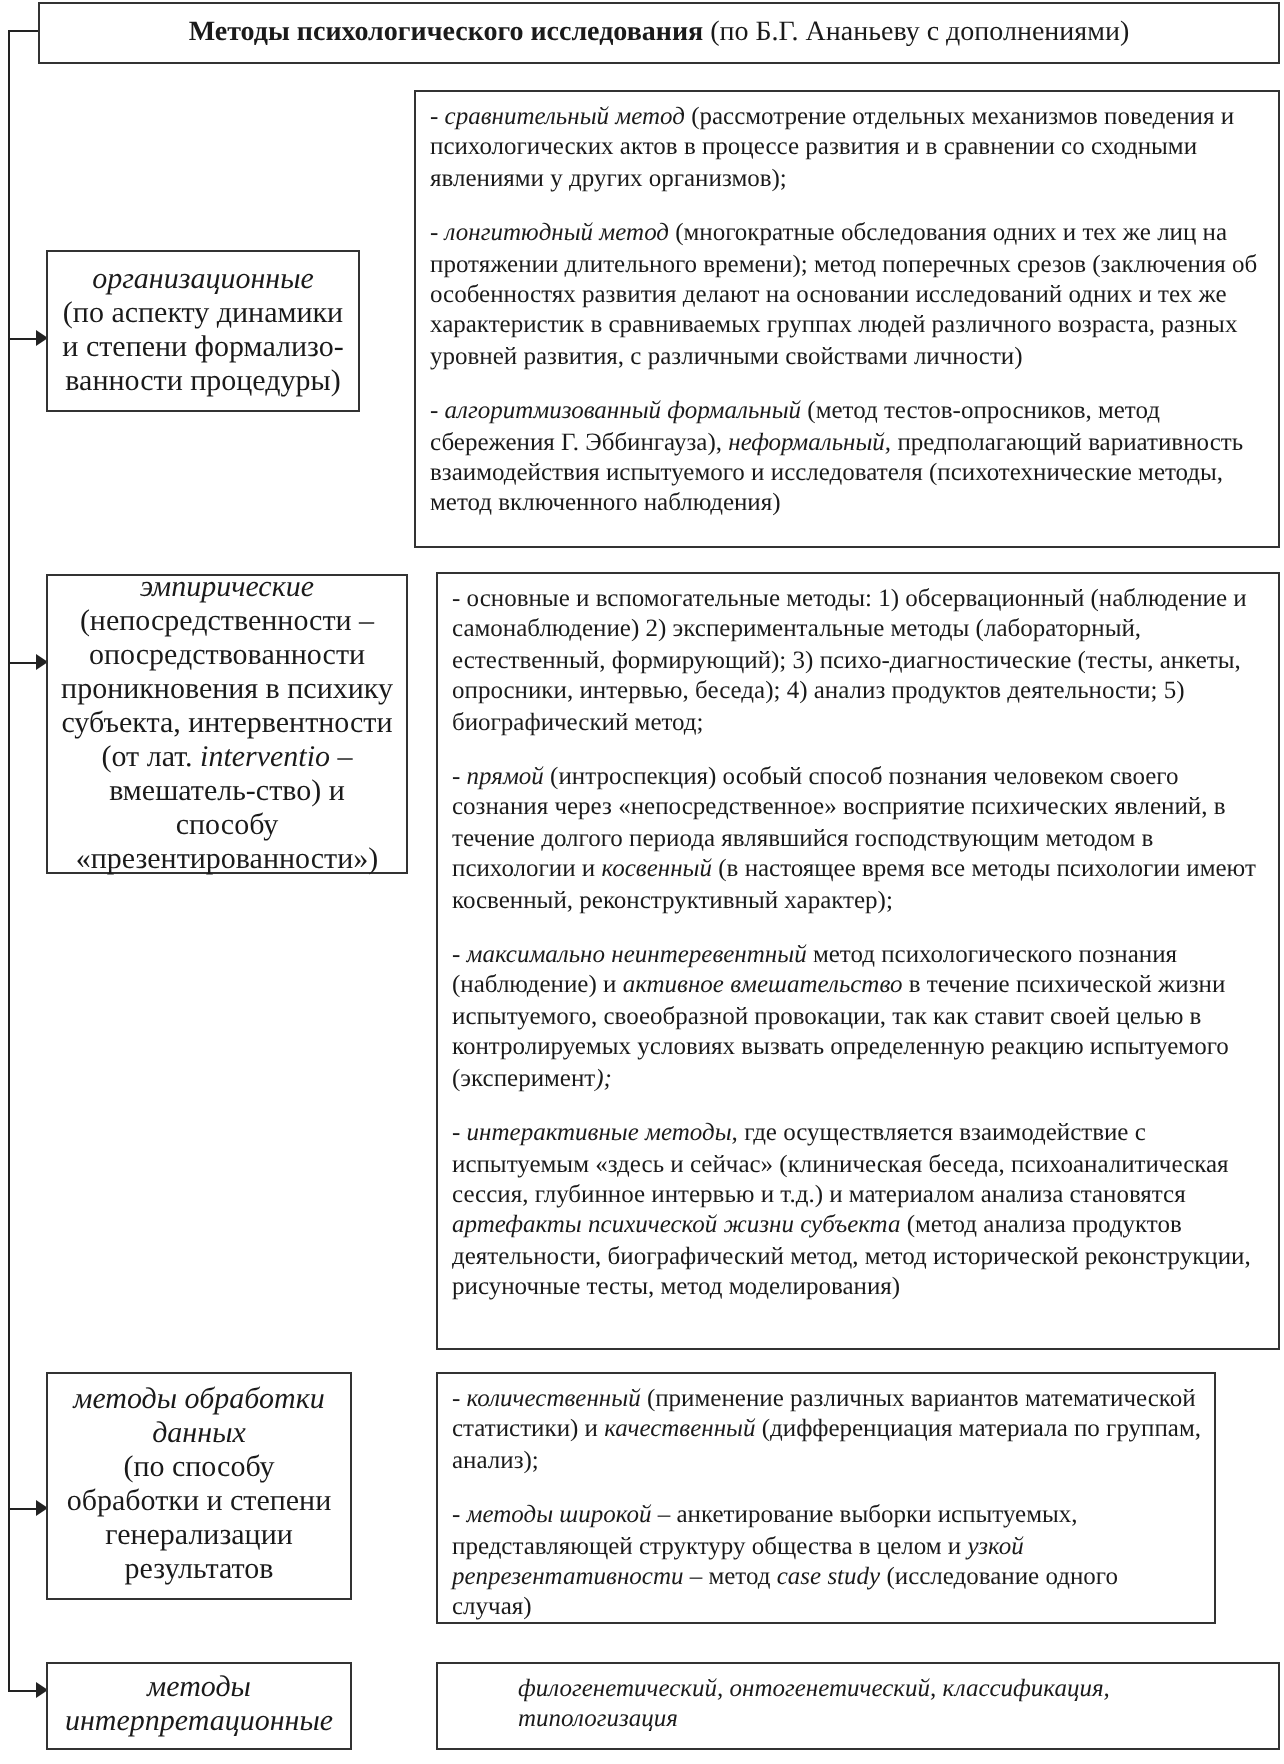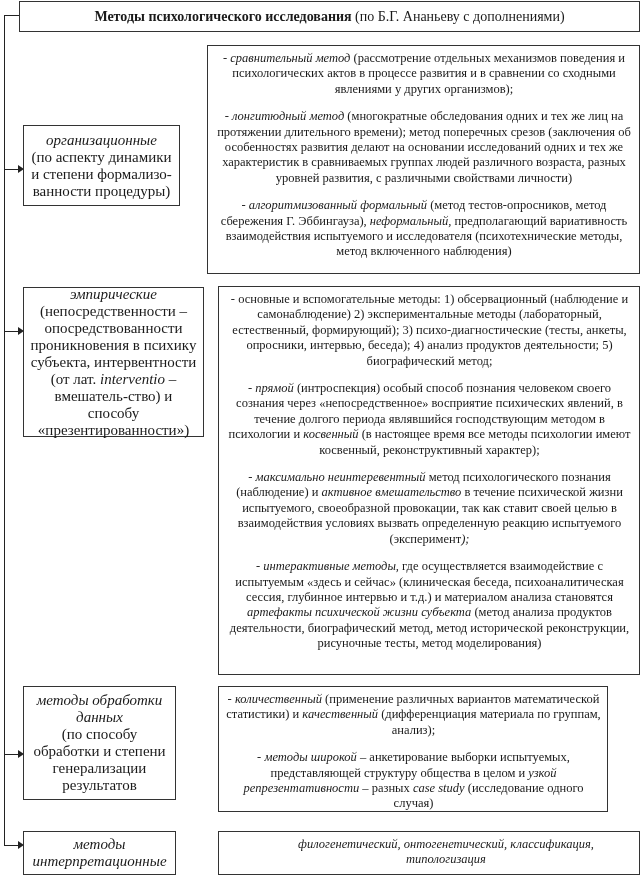--- a/index.html
+++ b/index.html
@@ -6,21 +6,21 @@
   body { width: 642px; height: 882px; position: relative; overflow: hidden;
          font-family: "Liberation Serif", "DejaVu Serif", serif; color: #1a1a1a; }
   .box { position: absolute; border: 1px solid #333; background: #fff; box-sizing: border-box; }
   .title-box { left: 19px; top: 1px; width: 621px; height: 31px; text-align: center;
                font-size: 14px; line-height: 29px; }
   .title-box .bold { font-weight: bold; }
   .cat { text-align: center; font-size: 15px; line-height: 17px; display: flex;
          flex-direction: column; justify-content: center; padding: 2px 4px; }
   .cat .ital { font-style: italic; }
   .desc { font-size: 12.5px; line-height: 15.4px; padding: 5px 6px 4px 7px; }
-  .desc p { margin: 0 0 12px 0; text-align: center; }
+  .desc p { margin: 0 0 12px 0; }
   .desc p:last-child { margin-bottom: 0; }
   .desc i { font-style: italic; }
   .line { position: absolute; background: #222; }
   .arrow { position: absolute; width: 0; height: 0; border-top: 4px solid transparent;
            border-bottom: 4px solid transparent; border-left: 6px solid #222; }
 </style>
 </head>
 <body>
 
 <div class="line" style="left:4px; top:15px; width:15px; height:1px;"></div>
@@ -58,22 +58,22 @@
 </div>
 
 <div class="box desc" style="left:207px; top:45px; width:433px; height:229px;">
     <p><span>- </span><i>сравнительный метод</i><span> (рассмотрение отдельных механизмов поведения и психологических актов в процессе развития и в сравнении со сходными явлениями у других организмов);</span></p>
     <p><span>- </span><i>лонгитюдный метод</i><span> (многократные обследования одних и тех же лиц на протяжении длительного времени); метод поперечных срезов (заключения об особенностях развития делают на основании исследований одних и тех же характеристик в сравниваемых группах людей различного возраста, разных уровней развития, с различными свойствами личности)</span></p>
     <p><span>- </span><i>алгоритмизованный формальный</i><span> (метод тестов-опросников, метод сбережения Г. Эббингауза), </span><i>неформальный,</i><span> предполагающий вариативность взаимодействия испытуемого и исследователя (психотехнические методы, метод включенного наблюдения)</span></p>
   </div>
 <div class="box desc" style="left:218px; top:286px; width:422px; height:389px;">
     <p><span>- основные и вспомогательные методы: 1) обсервационный (наблюдение и самонаблюдение) 2) экспериментальные методы (лабораторный, естественный, формирующий); 3) психо-диагностические (тесты, анкеты, опросники, интервью, беседа); 4) анализ продуктов деятельности; 5) биографический метод;</span></p>
     <p><span>- </span><i>прямой</i><span> (интроспекция) особый способ познания человеком своего сознания через «непосредственное» восприятие психических явлений, в течение долгого периода являвшийся господствующим методом в психологии и </span><i>косвенный</i><span> (в настоящее время все методы психологии имеют косвенный, реконструктивный характер);</span></p>
-    <p><span>- </span><i>максимально неинтеревентный</i><span> метод психологического познания (наблюдение) и </span><i>активное вмешательство</i><span> в течение психической жизни испытуемого, своеобразной провокации, так как ставит своей целью в взаимодействия условиях вызвать определенную реакцию испытуемого (эксперимент</span><i>);</i></p>
+    <p><span>- </span><i>максимально неинтеревентный</i><span> метод психологического познания (наблюдение) и </span><i>активное вмешательство</i><span> в течение психической жизни испытуемого, своеобразной провокации, так как ставит своей целью в контролируемых условиях вызвать определенную реакцию испытуемого (эксперимент</span><i>);</i></p>
     <p><span>- </span><i>интерактивные методы,</i><span> где осуществляется взаимодействие с испытуемым «здесь и сейчас» (клиническая беседа, психоаналитическая сессия, глубинное интервью и т.д.) и материалом анализа становятся </span><i>артефакты психической жизни субъекта</i><span> (метод анализа продуктов деятельности, биографический метод, метод исторической реконструкции, рисуночные тесты, метод моделирования)</span></p>
   </div>
 <div class="box desc" style="left:218px; top:686px; width:390px; height:126px;">
     <p><span>- </span><i>количественный</i><span> (применение различных вариантов математической статистики) и </span><i>качественный</i><span> (дифференциация материала по группам, анализ);</span></p>
-    <p><span>- </span><i>методы широкой</i><span> – анкетирование выборки испытуемых, представляющей структуру общества в целом и </span><i>узкой репрезентативности</i><span> – разных </span><i>case study</i><span> (исследование одного случая)</span></p>
+    <p><span>- </span><i>методы широкой</i><span> – анкетирование выборки испытуемых, представляющей структуру общества в целом и </span><i>узкой репрезентативности</i><span> – метод </span><i>case study</i><span> (исследование одного случая)</span></p>
   </div>
 <div class="box desc" style="left:218px; top:831px; width:422px; height:44px;padding-left:40px;">
     <p><i>филогенетический, онтогенетический, классификация, типологизация</i></p>
   </div>
 
 </body></html>

